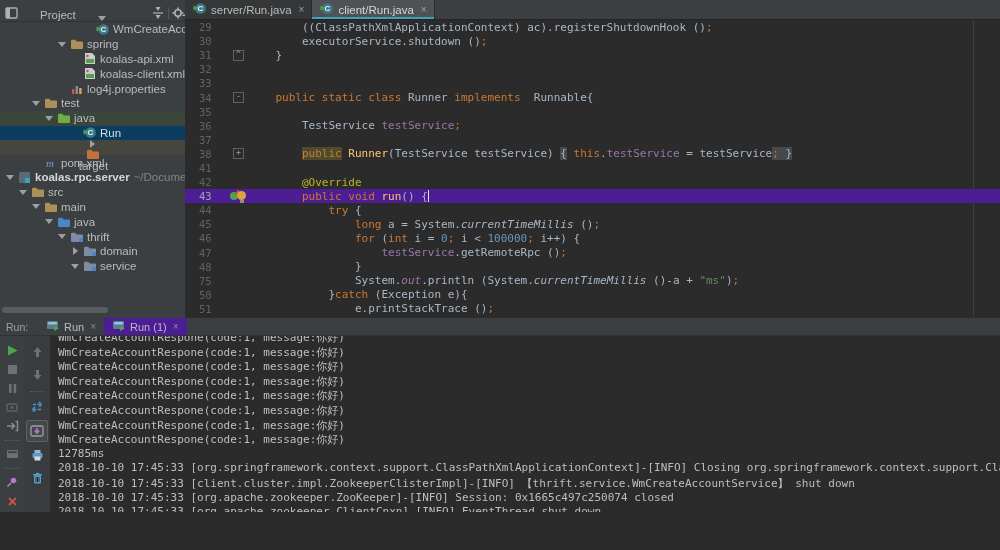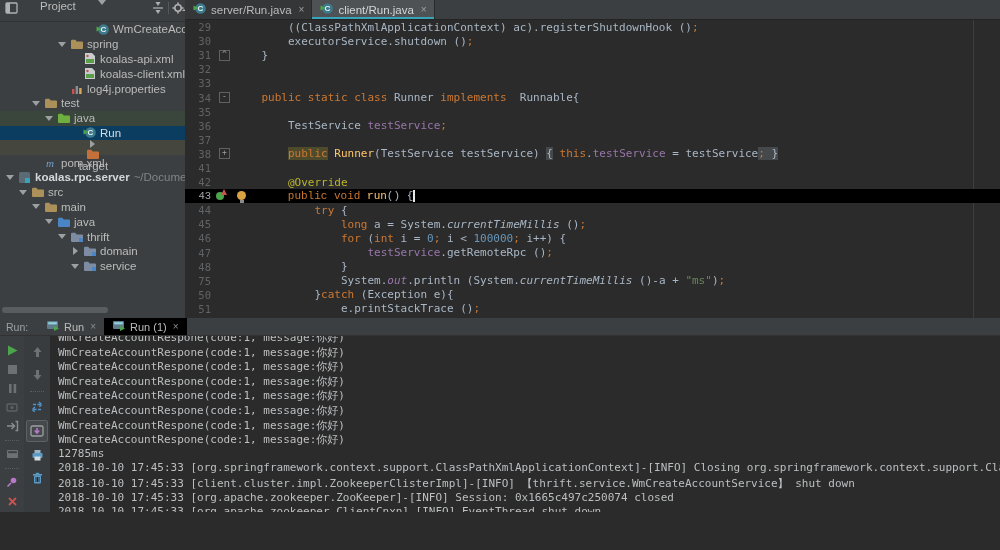--- a/index.html
+++ b/index.html
@@ -1,21 +1,21 @@
 <!DOCTYPE html>
 <html><head>
 <meta charset="utf-8">
 <style>
   html,body{margin:0;padding:0;background:#1e1f22;}
   .ide{position:relative;width:1000px;height:550px;background:#3C3F41;overflow:hidden;
        font-family:"Liberation Sans","DejaVu Sans",sans-serif;color:#BBBBBB;}
   
   .project-panel{position:absolute;left:0;top:0;width:185px;height:318px;background:#3C3F41;
                  border-right:1px solid #2b2b2b;overflow:hidden;}
-  .panel-header{height:21px;display:flex;align-items:flex-start;padding:0 5px;gap:22px;border-bottom:1px solid #323232;}
+  .panel-header{height:21px;display:flex;align-items:flex-end;padding:0 5px;gap:22px;border-bottom:1px solid #323232;}
   .panel-title{font-size:11.5px;color:#BBBBBB;}
   .panel-header .spacer{flex:1;}
   .hdr-ic{width:16px;height:16px;display:flex;align-items:center;justify-content:center;}
   .hdr-sep{width:1px;height:12px;background:#55585A;margin:0 2px;}
   .tree{position:relative;height:276px;overflow:hidden;}
   .tree-row{height:14.8px;display:flex;align-items:center;font-size:11.5px;white-space:nowrap;color:#BBBBBB;}
   .tree-row.sel{background:#0B3D61;color:#D6DDE3;}
   .tree-row.green{background:#3A453B;}
   .tree-row.tan{background:#45473E;flex-direction:column;}
   .tr-arrow{width:12px;flex:none;display:flex;align-items:center;justify-content:center;}
@@ -32,42 +32,42 @@
   .tab-bar{height:19px;background:#3C3F41;display:flex;border-bottom:1px solid #232525;}
   .etab{display:flex;align-items:center;gap:4px;padding:0 7px;font-size:11.5px;color:#BBBBBB;
         background:#343638;border-right:1px solid #2b2b2b;position:relative;}
   .etab.active{background:#4E5254;color:#D3D7DA;}
   .etab.active::after{content:"";position:absolute;left:0;right:0;bottom:0;height:2px;background:#39A3B9;}
   .etab .x{color:#9DA0A3;font-size:10px;margin-left:3px;}
   .code-wrap{position:relative;height:299px;overflow:hidden;}
   .margin-guide{position:absolute;top:0;bottom:0;width:1px;background:#3B3E3F;}
   .code-line{position:relative;height:14.1px;display:flex;align-items:center;
              font-family:"DejaVu Sans Mono","Liberation Mono",monospace;font-size:11px;white-space:pre;}
-  .code-line.caret-line{background:#000000;font-family:Liberation Mono, monospace;}
-  .ln{width:26px;flex:none;text-align:right;padding-right:4px;color:#606366;font-size:10.5px;}
+  .code-line.caret-line{background:#4c1d95;}
+  .ln{width:26px;flex:none;padding-right:4px;color:#606366;font-size:10.5px;padding-left:14px;}
   .caret-line .ln{color:#A4A7A9;}
   .foldcol{width:20px;flex:none;position:relative;display:flex;align-items:center;}
   .foldbox{width:9px;height:9px;border:1px solid #5F6265;background:#2B2B2B;color:#9DA0A3;
            font-size:8px;line-height:7px;text-align:center;margin-left:4px;}
   .runball{width:8px;height:8px;border-radius:50%;background:#4CA54C;margin-left:1px;position:relative;}
   .runball::after{content:"";position:absolute;right:-3px;top:-3px;width:0;height:0;
                   border-left:3px solid transparent;border-right:3px solid transparent;border-bottom:6px solid #C75450;}
   .bulb{position:absolute;left:52px;top:2px;width:9px;height:9px;border-radius:50%;background:#D9A343;}
   .bulb::after{content:"";position:absolute;left:2.5px;bottom:-3px;width:4px;height:3px;background:#8A8C8E;}
   .caret{display:inline-block;width:1.5px;height:12px;background:#E8E8E8;vertical-align:middle;}
   .tk-d{color:#A9B7C6}.tk-k{color:#CC7832}.tk-f{color:#9876AA}.tk-m{color:#FFC66D}
   .tk-n{color:#6897BB}.tk-s{color:#6A8759}.tk-a{color:#BBB529}
   .tk-i{color:#A9B7C6;font-style:italic}.tk-io{color:#9876AA;font-style:italic}
   .tk-sel{background:#4E4B2D}.tk-bg{background:#45494C}
   
   .run-panel{position:absolute;left:0;top:318px;width:1000px;height:232px;background:#2B2B2B;}
   .run-header{height:17px;background:#3C3F41;display:flex;align-items:center;border-bottom:1px solid #323232;}
   .run-label{font-size:10.5px;color:#9DA0A3;padding:0 6px;width:26px;}
   .rtab{display:flex;align-items:center;gap:4px;padding:0 8px;height:17px;font-size:11px;color:#BBBBBB;}
-  .rtab.active{background:#000000;}
+  .rtab.active{background:#4c1d95;}
   .rtab .x{color:#8A8D90;font-size:10px;margin-left:2px;}
   .run-body{display:flex;height:176px;}
   .tb-col{width:24px;flex:none;display:flex;flex-direction:column;align-items:center;padding-top:6px;background:#3C3F41;}
   .tb-col.second{width:26px;background:#393C3E;}
   .tb-btn{width:20px;height:20px;display:flex;align-items:center;justify-content:center;margin-bottom:3px;border-radius:2px;}
   .tb-btn.toggled{background:#46494B;border:1px solid #5E6164;}
   .tb-sep{width:14px;border-top:1px dotted #5A5D5F;margin:3px 0 5px 0;}
   .console{flex:1;overflow:hidden;padding-left:8px;
            font-family:"DejaVu Sans Mono","Liberation Mono",monospace;font-size:11px;color:#BDBFC1;}
   .console .cline{height:14.6px;white-space:pre;overflow:hidden;}

